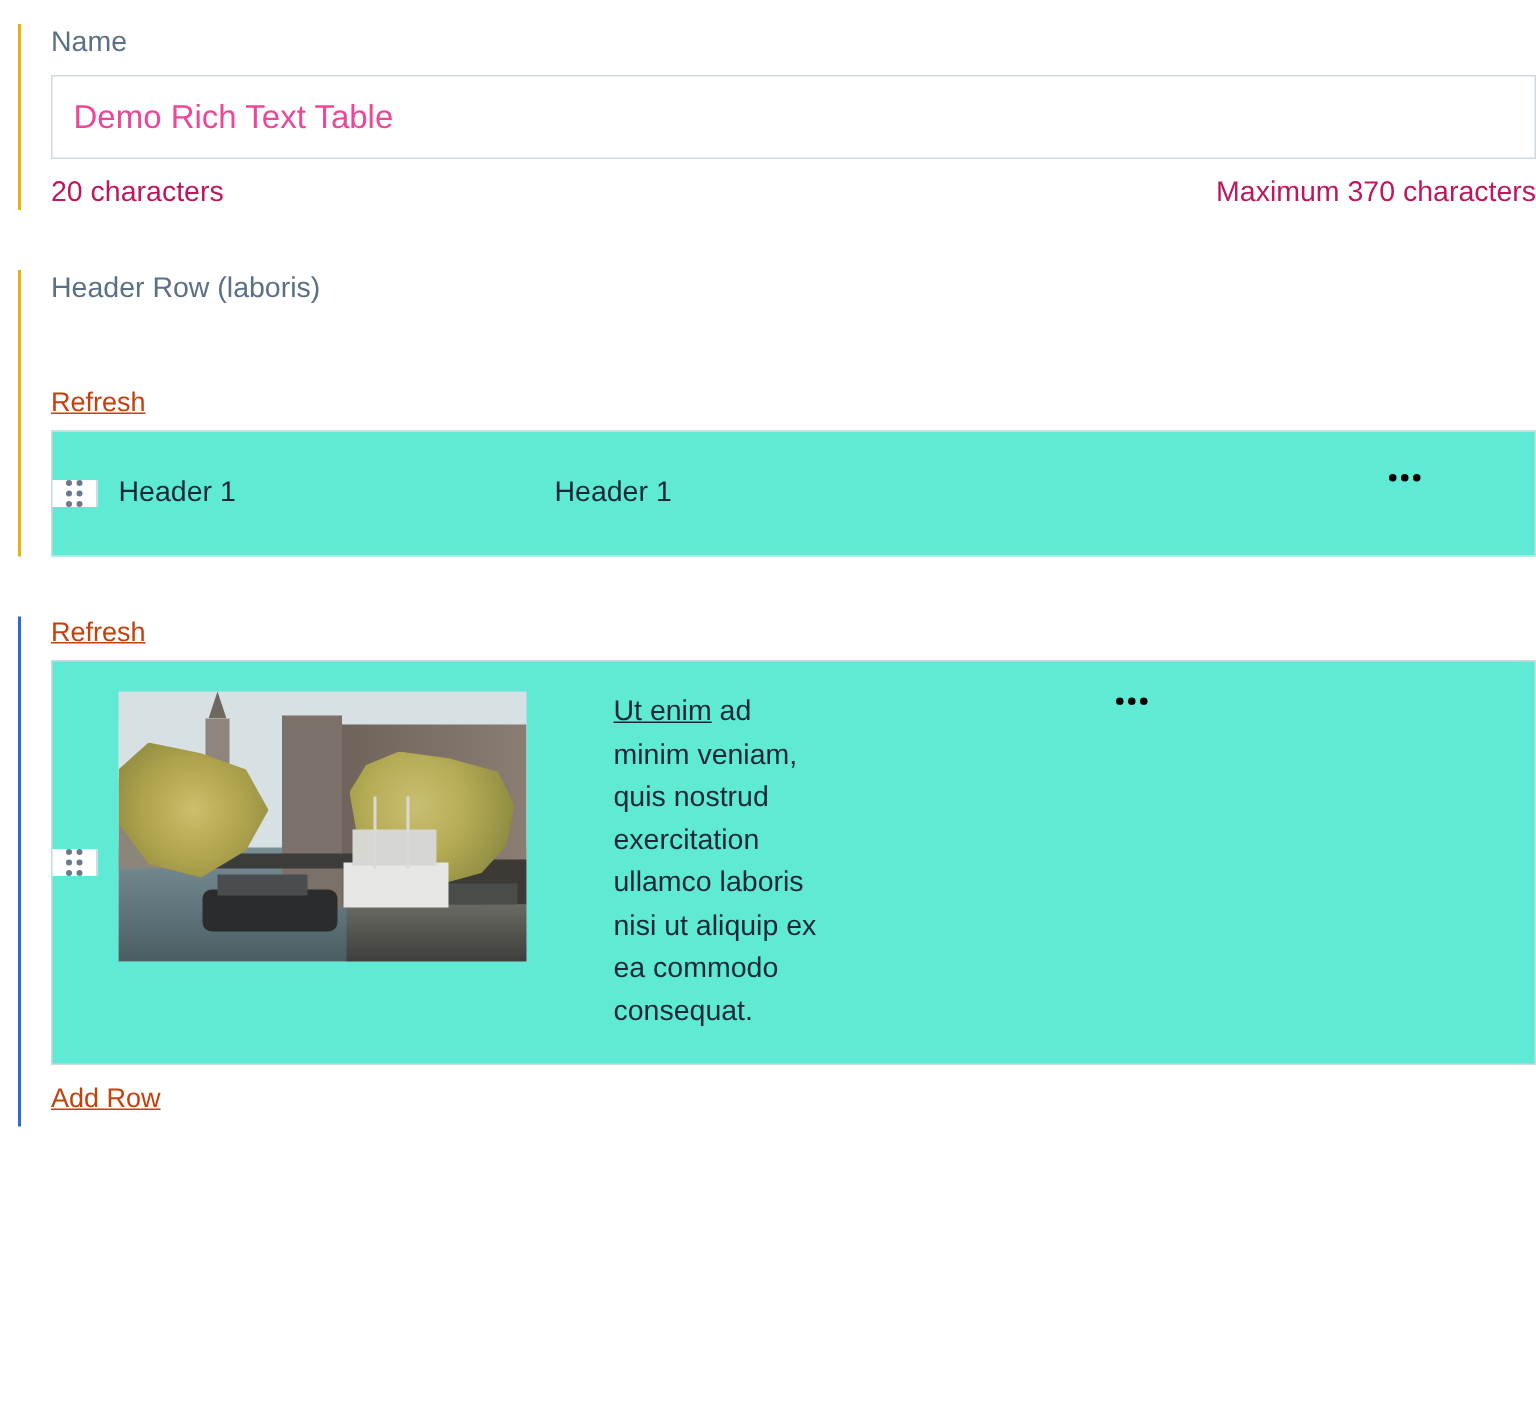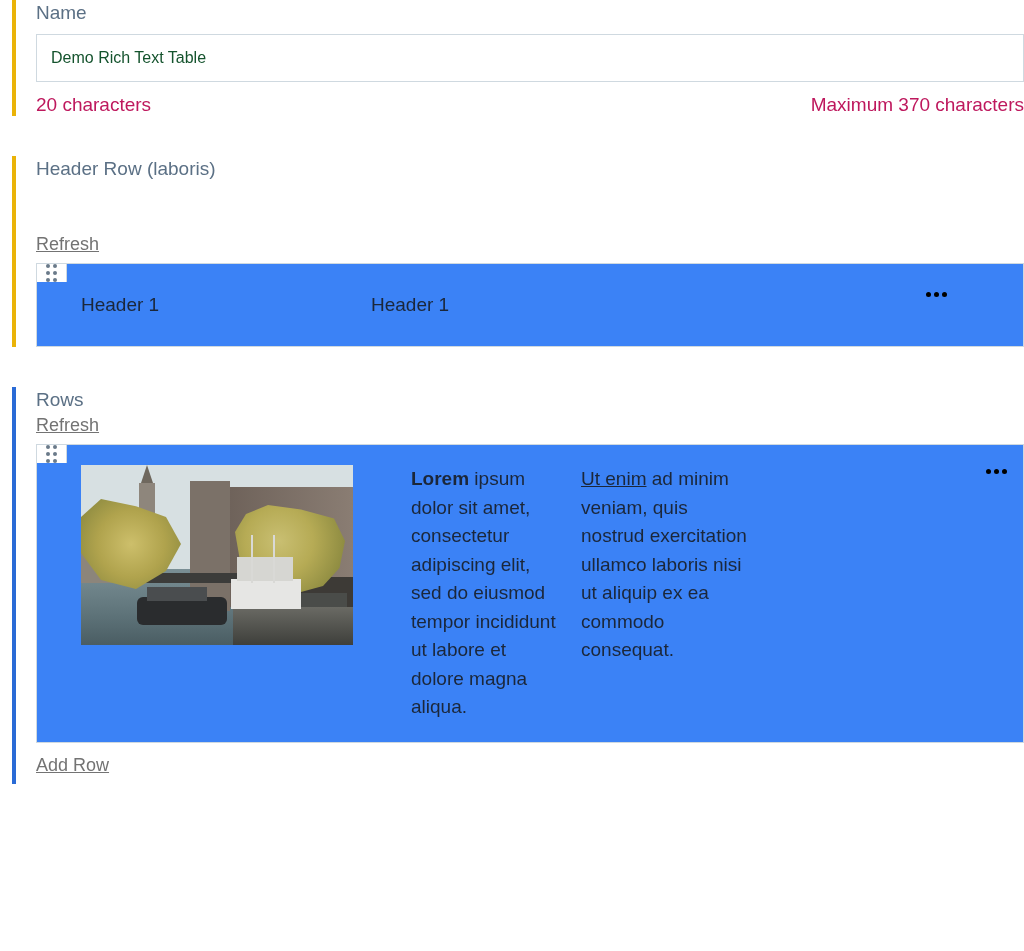--- a/index.html
+++ b/index.html
@@ -5,63 +5,63 @@
   * { box-sizing: border-box; }
   body {
     margin: 0;
     font-family: -apple-system, BlinkMacSystemFont, "Segoe UI", Helvetica, Arial, sans-serif;
     font-size: 18px;
     color: #1b273a;
     background: #fff;
     width: 1024px;
   }
   .field-block {
-    border-left: 4px solid #eab308;
+    border-left: 2px solid #eab308;
     padding: 0 0 0 20px;
-    margin: 0 0 40px 12px;
+    margin: 16px 0 40px 12px;
   }
   .field-block.active {
     border-left-color: #2a6bd6;
   }
   .label {
     color: #5b7085;
     font-size: 19px;
     margin-bottom: 10px;
     padding-top: 2px;
   }
   .input-text {
     width: 100%;
     border: 1px solid #cfd9e0;
     padding: 14px 14px;
-    font-size: 16px;
-    color: #14532d;
+    font-size: 22px;
+    color: #ec4899;
     outline: none;
     background: #fff;
   }
   .hint-row {
     display: flex;
     justify-content: space-between;
     color: #be185d;
     font-size: 19px;
     margin-top: 12px;
   }
   a.link {
-    color: #737373;
+    color: #c2410c;
     text-decoration: underline;
     font-size: 18px;
     display: inline-block;
     margin-bottom: 8px;
     cursor: pointer;
   }
 
   .row-card {
     border: 1px solid #cfd9e0;
     display: flex;
-    align-items: flex-start;
-    background: #3b82f6;
+    align-items: center;
+    background: #5eead4;
   }
   .drag-col {
     width: 30px;
     border-right: 1px solid #cfd9e0;
     display: flex;
     align-items: center;
     justify-content: center;
     background: #fff;
   }
   .drag-handle {
@@ -208,21 +208,20 @@
           <span></span>
             <span></span>
             <span></span>
         </div>
       </div>
     </div>
   </div>
 </div>
 
 <div class="field-block active" id="rows-block">
-  <div class="label rows-label">Rows</div>
   <a class="link">Refresh</a>
 
   <div class="row-card">
     <div class="drag-col">
       <div class="drag-handle">
         <span></span>
           <span></span>
           <span></span>
           <span></span>
           <span></span>
@@ -241,23 +240,20 @@
           <div class="fol-l"></div>
           <div class="fol-r"></div>
           <div class="quay"></div>
           <div class="boat2"></div>
           <div class="mast1"></div>
             <div class="mast2"></div>
           <div class="boat1"></div>
         </div>
       </div>
       <div class="cell">
-        <span class="bold">Lorem</span><span> ipsum dolor sit amet, consectetur adipiscing elit, sed do eiusmod tempor incididunt ut labore et dolore magna aliqua.</span>
-      </div>
-      <div class="cell">
         <span class="underline">Ut enim</span><span> ad minim veniam, quis nostrud exercitation ullamco laboris nisi ut aliquip ex ea commodo consequat.</span>
       </div>
       <div class="more-col">
         <div class="more-dots">
           <span></span>
             <span></span>
             <span></span>
         </div>
       </div>
     </div>

